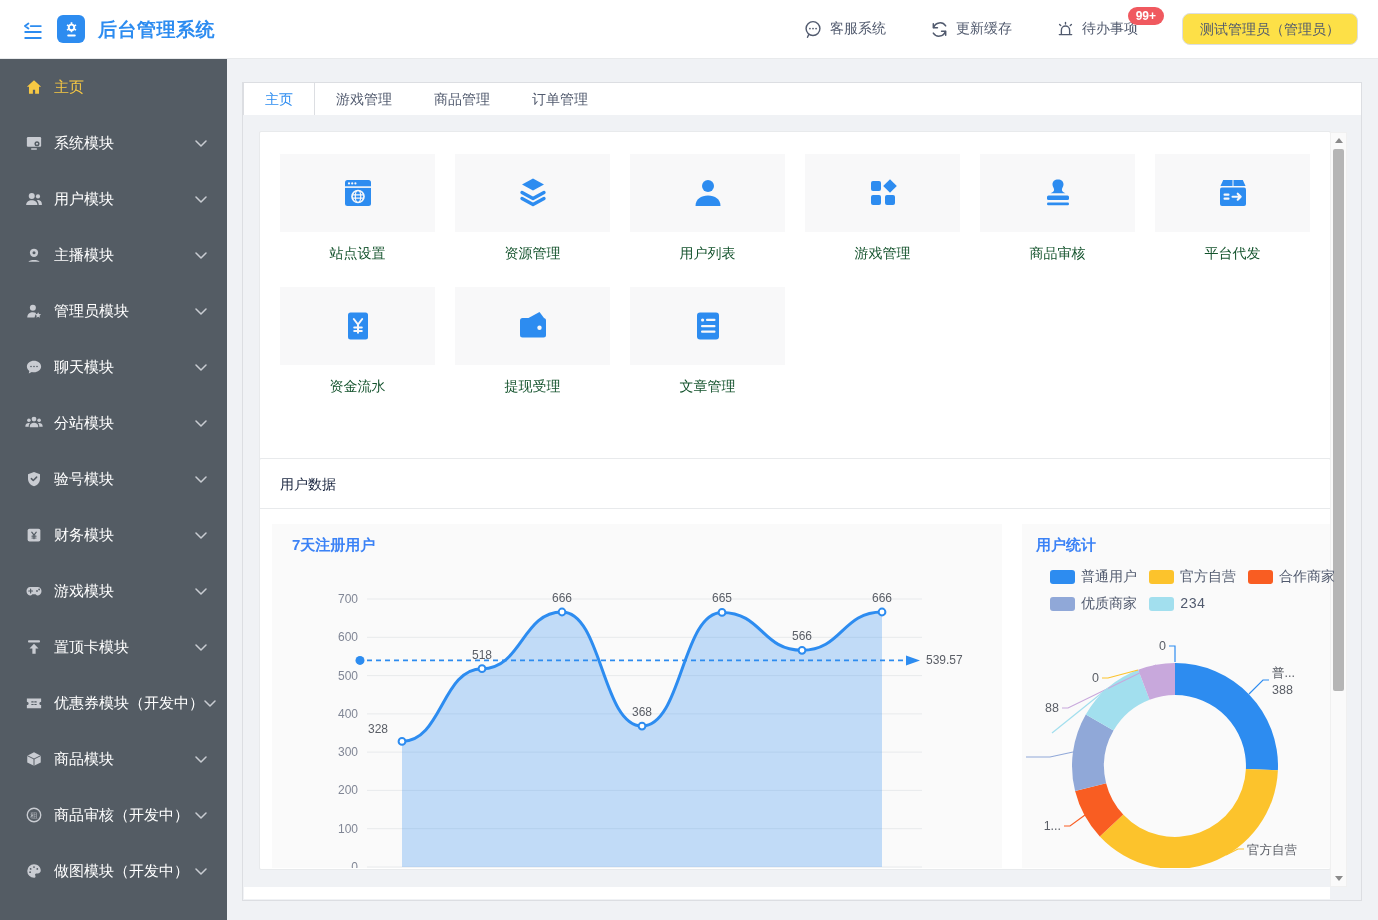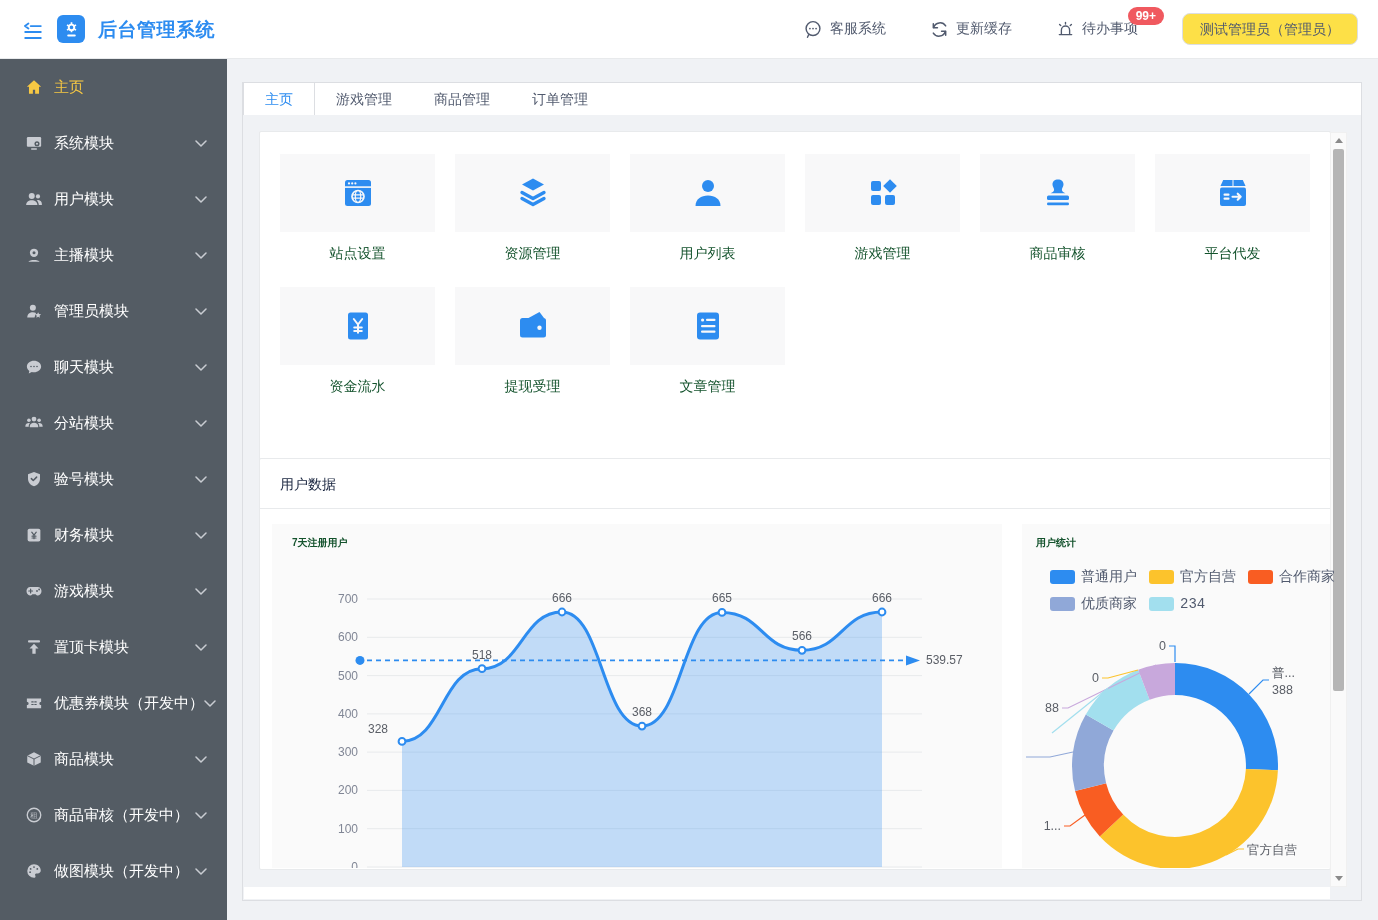--- a/index.html
+++ b/index.html
@@ -38,21 +38,21 @@
   .card-header{height:50px;line-height:50px;padding-left:20px;font-size:14px;color:#17233d;
     border-bottom:1px solid #e8eaec;box-sizing:border-box;}
   .qa-grid{display:grid;grid-template-columns:repeat(6,1fr);gap:24px 20px;padding:22px 20px;}
   .qa-item{cursor:pointer;}
   .qa-tile{height:78px;background:#f8f8f9;display:flex;align-items:center;justify-content:center;}
   .qa-label{text-align:center;margin-top:13px;font-size:14px;color:#14532d;white-space:nowrap;}
   .card-body{position:relative;}
   .chart-panel{position:absolute;background:#fafafa;}
   #chart-left{left:12px;top:15px;width:730px;height:344px;}
   #chart-right{left:762px;top:15px;width:310px;height:344px;}
-  .chart-title{position:absolute;left:20px;top:12px;font-size:10px;font-weight:bold;color:#14532d;z-index:2;}
+  .chart-title{position:absolute;left:20px;top:12px;font-size:15px;font-weight:bold;color:#3b82f6;z-index:2;}
   #chart-right .chart-title{left:14px;}
   svg.chart{position:absolute;left:0;top:0;}
   .axis{font-size:12px;fill:#808695;}
   .plabel{font-size:12px;fill:#5a5e66;}
   .clabel{font-size:12.5px;fill:#5a5e66;}
   .legend{position:absolute;left:28px;top:44px;width:280px;z-index:2;font-family:Liberation Mono, monospace;}
   .legend-row{display:flex;margin-bottom:9px;}
   .legend-item{display:flex;align-items:center;margin-right:12px;cursor:pointer;}
   .legend-marker{width:25px;height:14px;border-radius:3px;margin-right:6px;flex:none;}
   .legend-label{font-size:14px;color:#515a6e;white-space:nowrap;}

